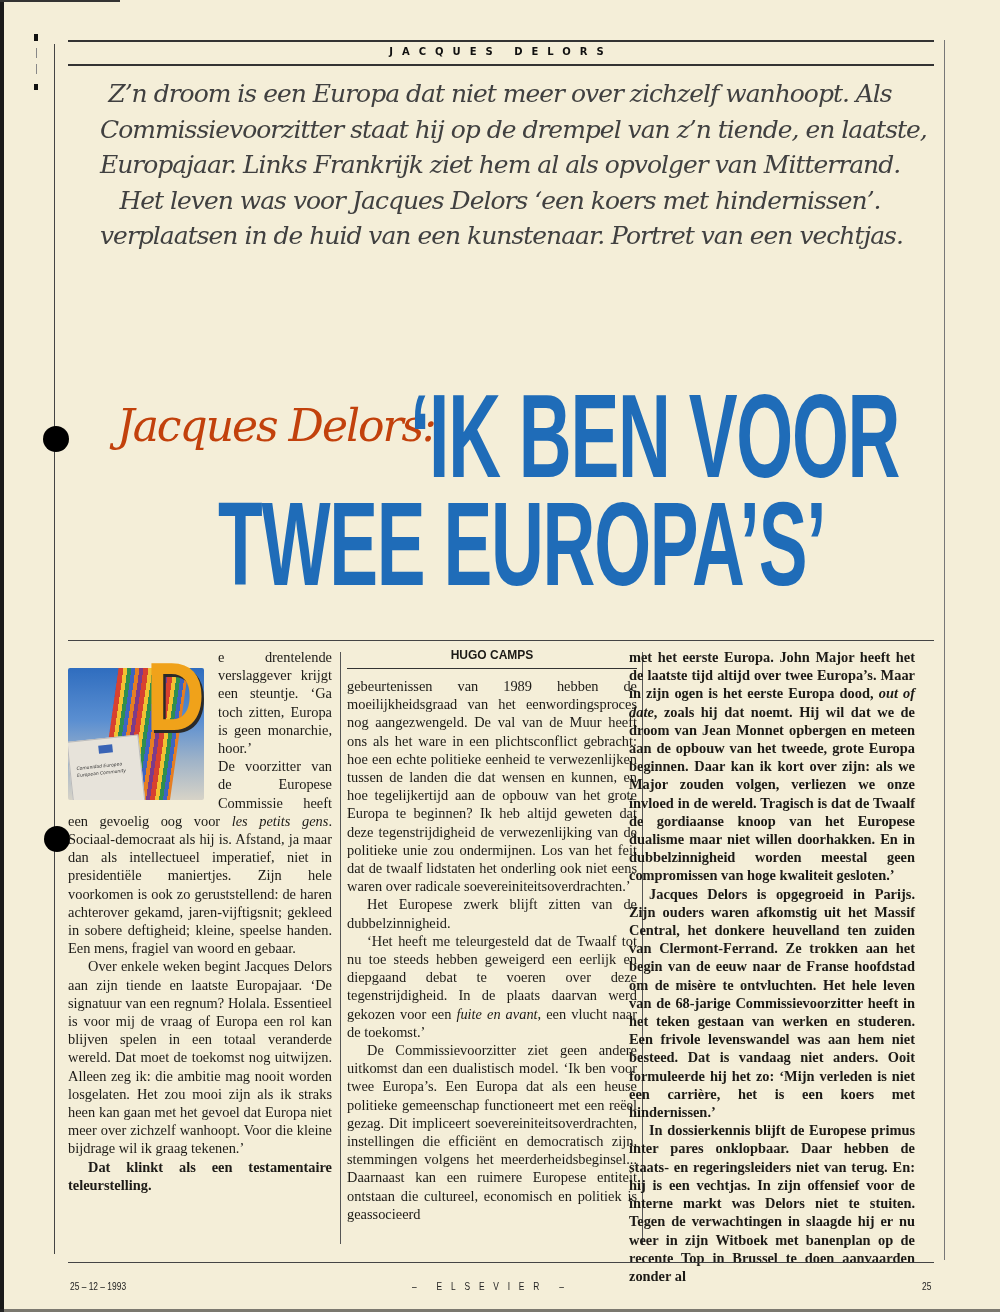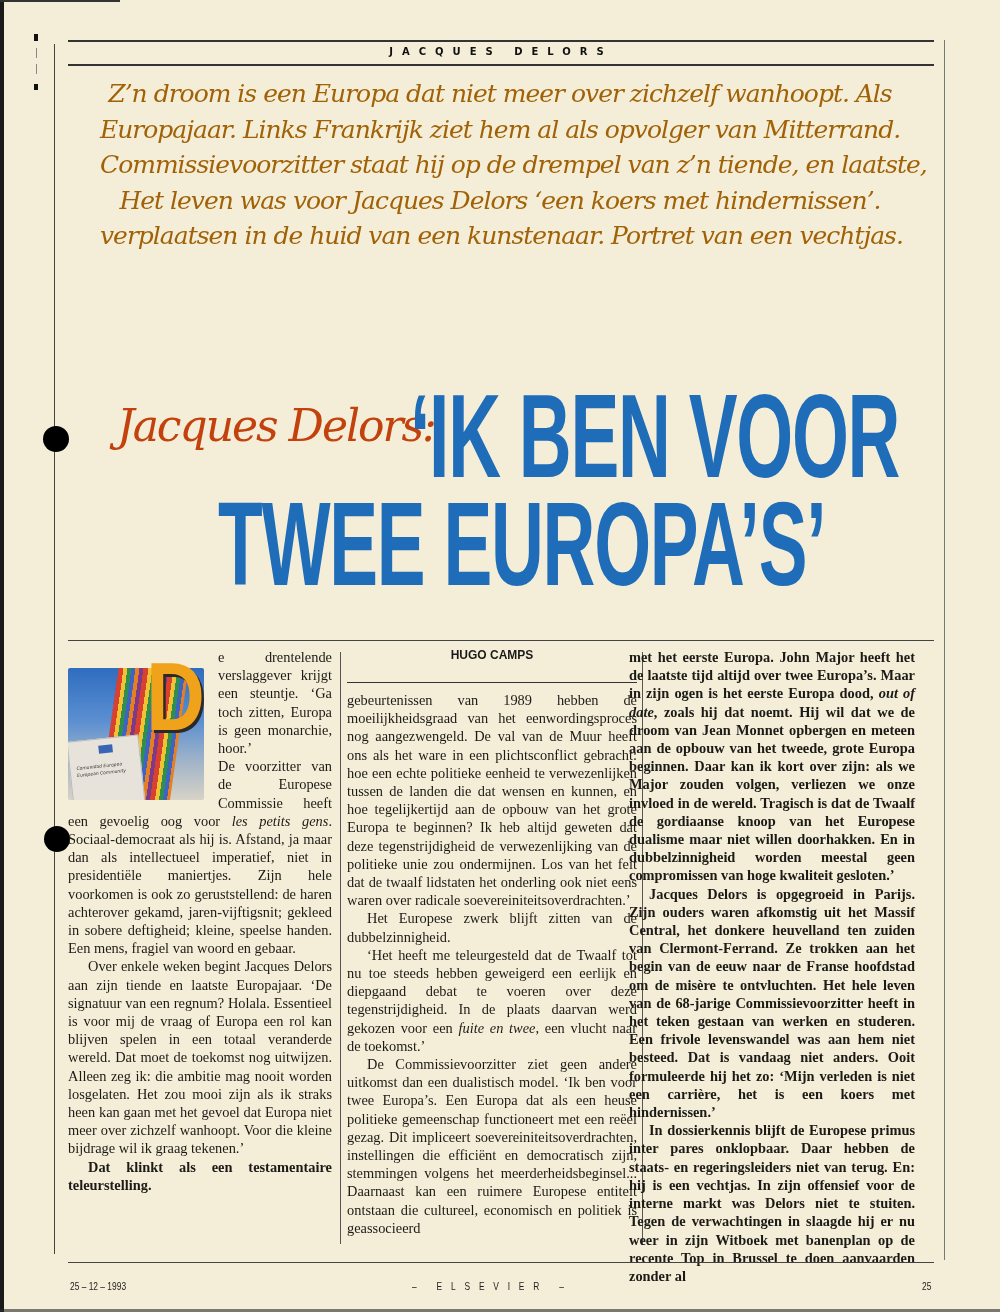--- a/index.html
+++ b/index.html
@@ -18,21 +18,21 @@
   .frame-right { position: absolute; left: 944px; top: 40px; width: 1px; height: 1220px; background: #777; }
   .running-head {
     position: absolute; left: 68px; top: 40px; width: 866px; height: 22px;
     border-top: 2px solid #333; border-bottom: 2px solid #333;
     text-align: center; font-family: "DejaVu Sans", sans-serif; font-weight: bold;
     font-size: 10px; letter-spacing: 9px; line-height: 20px; color: #111;
   }
   .intro {
     position: absolute; left: 100px; top: 76px; width: 800px;
     text-align: center; font-family: "DejaVu Serif", serif; font-style: italic;
-    font-size: 25px; line-height: 35.5px; letter-spacing: -1px; color: #a16207;
+    font-size: 25px; line-height: 35.5px; letter-spacing: -1px; color: #404040;
   }
   .intro div { white-space: nowrap; }
   .hole { position: absolute; width: 26px; height: 26px; border-radius: 50%; background: #000; }
   .kicker {
     position: absolute; left: 117px; top: 400px;
     font-family: "DejaVu Serif", serif; font-style: italic; font-size: 44px;
     letter-spacing: -2px; color: #c2410c; white-space: nowrap;
   }
   .headline {
     position: absolute; color: #1f6cb8;
@@ -48,21 +48,21 @@
   }
   .col1 { left: 68px; width: 264px; }
   .col2 { left: 347px; width: 290px; }
   .col3 { left: 629px; width: 286px; font-weight: bold; }
   .col-divider { position: absolute; width: 1px; background: #555; }
   .col p { margin: 0; }
   .col p.indent { text-indent: 20px; }
   .col .question { font-weight: bold; }
   .byline {
     text-align: center; font-family: "Liberation Sans", sans-serif; font-weight: bold;
-    font-size: 12px; letter-spacing: 0; line-height: 14px; padding-bottom: 20px;
+    font-size: 12px; letter-spacing: 0; line-height: 14px; padding-bottom: 6px;
     border-bottom: 1.5px solid #333; margin-bottom: 8px;
   }
   .dropcap-wrap { float: left; width: 144px; height: 156px; margin: 2px 6px 0 0; position: relative; }
   .photo {
     position: absolute; left: 0; top: 18px; width: 136px; height: 132px;
     background: linear-gradient(180deg, #2f6dbf 0%, #5b8fd1 40%, #9fb3c8 70%, #d7d3c7 100%);
     overflow: hidden; border-radius: 2px;
   }
   .photo .stripes {
     position: absolute; left: 40px; top: -10px; width: 70px; height: 170px;
@@ -102,22 +102,22 @@
   <span style="top:50px;height:6px"></span>
 </div>
 
 <div class="frame-left"></div>
 <div class="frame-right"></div>
 
 <div class="running-head">JACQUES DELORS</div>
 
 <div class="intro">
   <div>Z’n droom is een Europa dat niet meer over zichzelf wanhoopt. Als</div>
+  <div>Commissievoorzitter staat hij op de drempel van z’n tiende, en laatste,</div>
   <div>Europajaar. Links Frankrijk ziet hem al als opvolger van Mitterrand.</div>
-  <div>Commissievoorzitter staat hij op de drempel van z’n tiende, en laatste,</div>
   <div>Het leven was voor Jacques Delors ‘een koers met hindernissen’.</div>
   <div>verplaatsen in de huid van een kunstenaar. Portret van een vechtjas.</div>
 </div>
 
 <div class="hole" style="left:43px;top:426px"></div>
 <div class="hole" style="left:44px;top:826px"></div>
 
 <div class="kicker">Jacques Delors:</div>
 <div class="headline hl1">‘IK BEN VOOR</div>
 <div class="headline hl2">TWEE EUROPA’S’</div>
@@ -142,21 +142,21 @@
   <p>e drentelende verslaggever krijgt een steuntje. ‘Ga toch zitten, Europa is geen monarchie, hoor.’</p>
   <p><span>De voorzitter van de Europese Commissie heeft een gevoelig oog voor </span><i>les petits gens</i><span>. Sociaal-democraat als hij is. Afstand, ja maar dan als intellectueel imperatief, niet in presidentiële maniertjes. Zijn hele voorkomen is ook zo geruststellend: de haren achterover gekamd, jaren-vijftigsnit; gekleed in sobere deftigheid; kleine, speelse handen. Een mens, fragiel van woord en gebaar.</span></p>
   <p class="indent">Over enkele weken begint Jacques Delors aan zijn tiende en laatste Europajaar. ‘De signatuur van een regnum? Holala. Essentieel is voor mij de vraag of Europa een rol kan blijven spelen in een totaal veranderde wereld. Dat moet de toekomst nog uitwijzen. Alleen zeg ik: die ambitie mag nooit worden losgelaten. Het zou mooi zijn als ik straks heen kan gaan met het gevoel dat Europa niet meer over zichzelf wanhoopt. Voor die kleine bijdrage wil ik graag tekenen.’</p>
   <p class="indent question">Dat klinkt als een testamentaire teleurstelling.</p>
 </div>
 
 <div class="col col2">
   <div class="byline">HUGO CAMPS</div>
   <p>gebeurtenissen van 1989 hebben de moeilijkheidsgraad van het eenwordingsproces nog aangezwengeld. De val van de Muur heeft ons als het ware in een plichtsconflict gebracht: hoe een echte politieke eenheid te verwezenlijken tussen de landen die dat wensen en kunnen, en hoe tegelijkertijd aan de opbouw van het grote Europa te beginnen? Ik heb altijd geweten dat deze tegenstrijdigheid de verwezenlijking van de politieke unie zou ondermijnen. Los van het feit dat de twaalf lidstaten het onderling ook niet eens waren over radicale soevereiniteitsoverdrachten.’</p>
   <p class="indent question" style="font-weight:normal;font-style:normal">Het Europese zwerk blijft zitten van de dubbelzinnigheid.</p>
-  <p class="indent"><span>‘Het heeft me teleurgesteld dat de Twaalf tot nu toe steeds hebben geweigerd een eerlijk en diepgaand debat te voeren over deze tegenstrijdigheid. In de plaats daarvan werd gekozen voor een </span><i>fuite en twee</i><span>, een vlucht naar de toekomst.’</span></p>
+  <p class="indent"><span>‘Het heeft me teleurgesteld dat de Twaalf tot nu toe steeds hebben geweigerd een eerlijk en diepgaand debat te voeren over deze tegenstrijdigheid. In de plaats daarvan werd gekozen voor een </span><i>fuite en avant</i><span>, een vlucht naar de toekomst.’</span></p>
   <p class="indent">De Commissievoorzitter ziet geen andere uitkomst dan een dualistisch model. ‘Ik ben voor twee Europa’s. Een Europa dat als een heuse politieke gemeenschap functioneert met een reëel gezag. Dit impliceert soevereiniteitsoverdrachten, instellingen die efficiënt en democratisch zijn, stemmingen volgens het meerderheidsbeginsel... Daarnaast kan een ruimere Europese entiteit ontstaan die cultureel, economisch en politiek is geassocieerd</p>
 </div>
 
 <div class="col col3">
   <p><span>met het eerste Europa. John Major heeft het de laatste tijd altijd over twee Europa’s. Maar in zijn ogen is het eerste Europa dood, </span><i>out of date</i><span>, zoals hij dat noemt. Hij wil dat we de droom van Jean Monnet opbergen en meteen aan de opbouw van het tweede, grote Europa beginnen. Daar kan ik kort over zijn: als we Major zouden volgen, verliezen we onze invloed in de wereld. Tragisch is dat de Twaalf de gordiaanse knoop van het Europese dualisme maar niet willen doorhakken. En in dubbelzinnigheid worden meestal geen compromissen van hoge kwaliteit gesloten.’</span></p>
   <p class="indent">Jacques Delors is opgegroeid in Parijs. Zijn ouders waren afkomstig uit het Massif Central, het donkere heuvelland ten zuiden van Clermont-Ferrand. Ze trokken aan het begin van de eeuw naar de Franse hoofdstad om de misère te ontvluchten. Het hele leven van de 68-jarige Commissievoorzitter heeft in het teken gestaan van werken en studeren. Een frivole levenswandel was aan hem niet besteed. Dat is vandaag niet anders. Ooit formuleerde hij het zo: ‘Mijn verleden is niet een carrière, het is een koers met hindernissen.’</p>
   <p class="indent">In dossierkennis blijft de Europese primus inter pares onklopbaar. Daar hebben de staats- en regeringsleiders niet van terug. En: hij is een vechtjas. In zijn offensief voor de interne markt was Delors niet te stuiten. Tegen de verwachtingen in slaagde hij er nu weer in zijn Witboek met banenplan op de recente Top in Brussel te doen aanvaarden zonder al</p>
 </div>
 
 <div class="footer-rule"></div>

